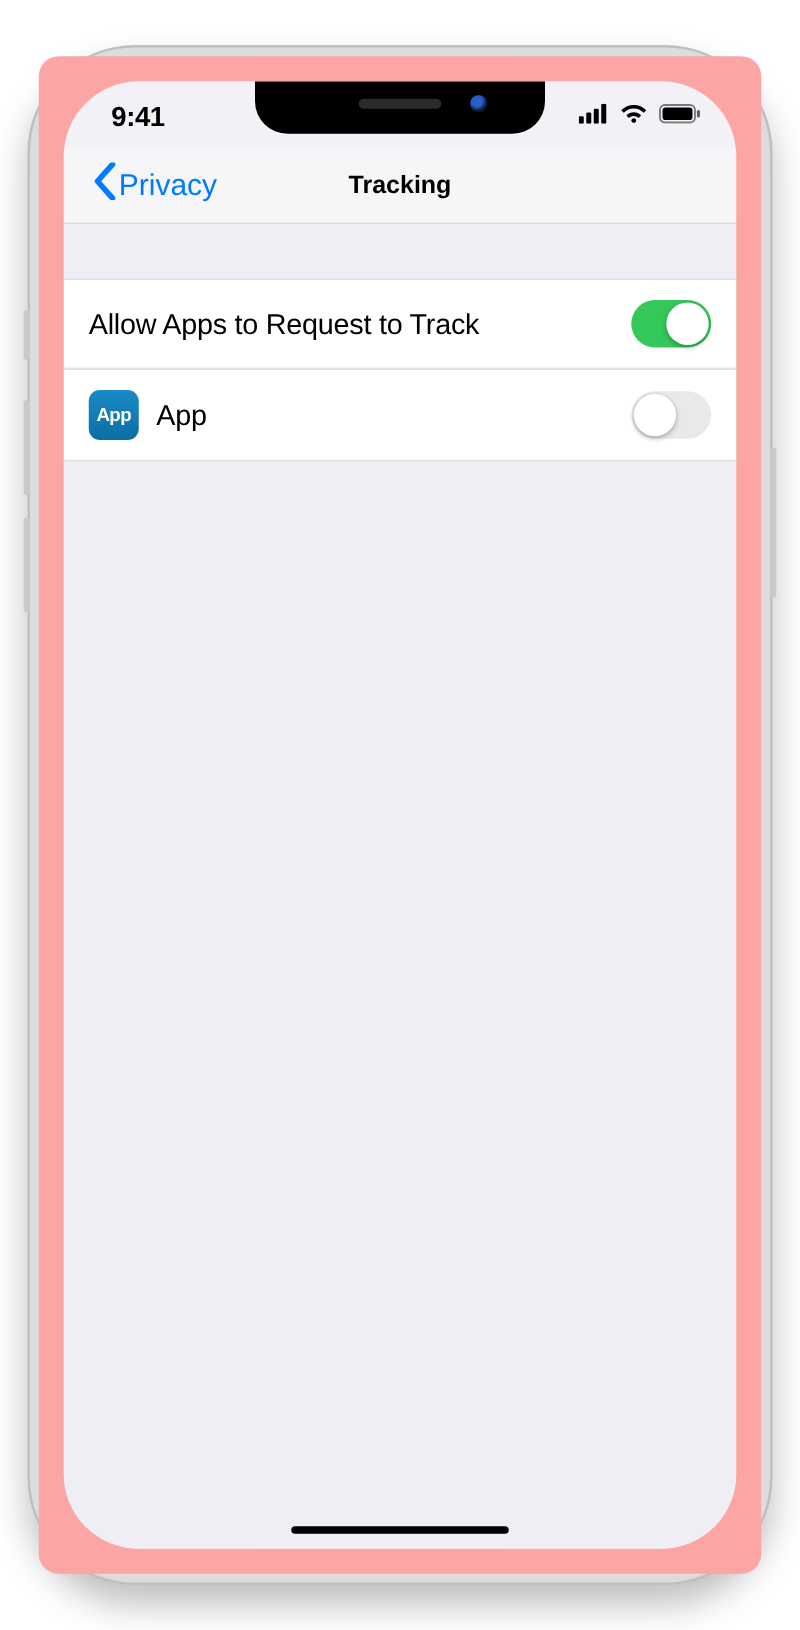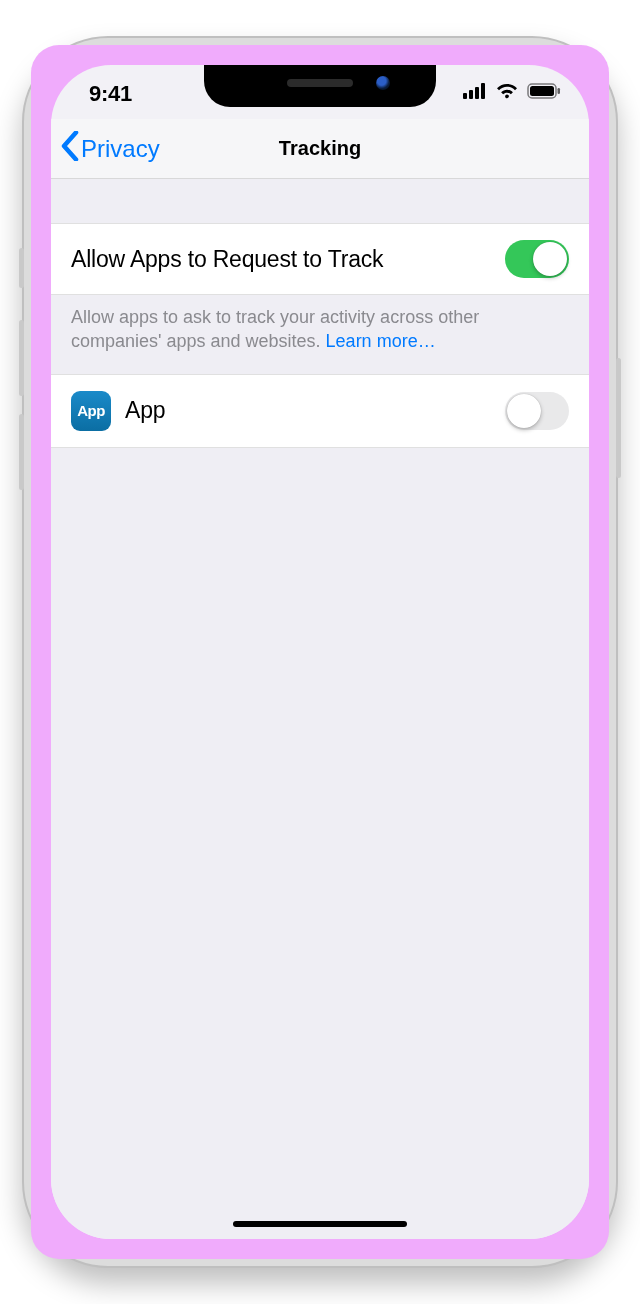--- a/index.html
+++ b/index.html
@@ -9,22 +9,22 @@
     .phone {
       position: absolute; left: 50%; top: 50%; transform: translate(-50%, -50%);
       width: 596px; height: 1232px;
       background: #dcdcdc;
       border-radius: 86px;
       box-shadow: 0 16px 28px rgba(0,0,0,0.25);
       border: 2px solid #bfbfbf;
     }
     .phone-inner {
       position: absolute; inset: 7px;
-      background: #f0abfc;
-      border-radius: 28px;
+      background: #fca5a5;
+      border-radius: 16px;
       padding: 20px;
       text-decoration: underline;
     }
     .screen {
       position: absolute; inset: 20px;
       background: #f2f1f6;
       border-radius: 60px;
       overflow: hidden;
     }
     
@@ -47,21 +47,21 @@
     .home-indicator { position: absolute; bottom: 12px; left: 50%; transform: translateX(-50%); width: 174px; height: 6px; background: #000; border-radius: 3px; }
 
     
     .status-bar { position: relative; height: 54px; }
     .sb-time { position: absolute; left: 38px; top: 16px; font-size: 22px; font-weight: 600; letter-spacing: -0.3px; }
     .sb-right { position: absolute; right: 28px; top: 18px; display: flex; align-items: center; gap: 8px; }
     .sb-icon svg { display: block; }
 
     
     .nav-bar { position: relative; height: 60px; border-bottom: 1px solid rgba(0,0,0,0.12); background: #f6f6f8; }
-    .nav-back { position: absolute; left: 10px; top: 0; bottom: 0; display: flex; align-items: center; gap: 2px; color: #007aff; font-size: 24px; }
+    .nav-back { position: absolute; left: 24px; top: 0; bottom: 0; display: flex; align-items: center; gap: 2px; color: #007aff; font-size: 24px; }
     .nav-back svg { width: 18px; height: 30px; }
     .nav-title { position: absolute; left: 0; right: 0; top: 0; bottom: 0; display: flex; align-items: center; justify-content: center; font-size: 20px; font-weight: 600; }
 
     
     .content { background: #efeef4; min-height: calc(100% - 114px); }
     .section-gap { height: 44px; }
     .row { display: flex; align-items: center; background: #fff; padding: 16px 20px; border-top: 0.5px solid rgba(0,0,0,0.12); border-bottom: 0.5px solid rgba(0,0,0,0.12); }
     .row-title { flex: 1 1 auto; font-size: 23px; font-weight: 400; color: #000; letter-spacing: -0.2px; }
     .footer-text { padding: 10px 20px 20px; font-size: 18px; color: #8a8a8f; line-height: 1.35; }
     .footer-text .link { color: #007aff; }
@@ -136,23 +136,20 @@
       <div class="content">
         <div class="section-gap"></div>
 
         <div class="row">
           <div class="row-title">Allow Apps to Request to Track</div>
           <div class="switch on">
             <div class="knob"></div>
           </div>
         </div>
 
-        <div class="footer-text">
-          <span>Allow apps to ask to track your activity across other companies' apps and websites. </span><span class="link">Learn more…</span>
-        </div>
 
         <div class="row">
           <div class="app-icon">App</div>
           <div class="row-title">App</div>
           <div class="switch">
             <div class="knob"></div>
           </div>
         </div>
 
       </div>

